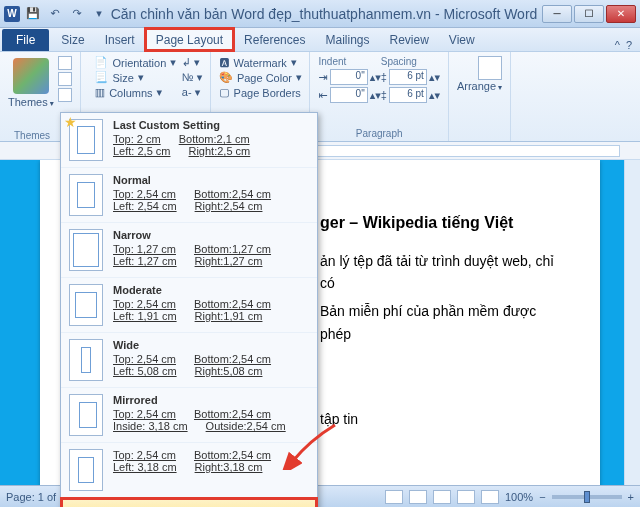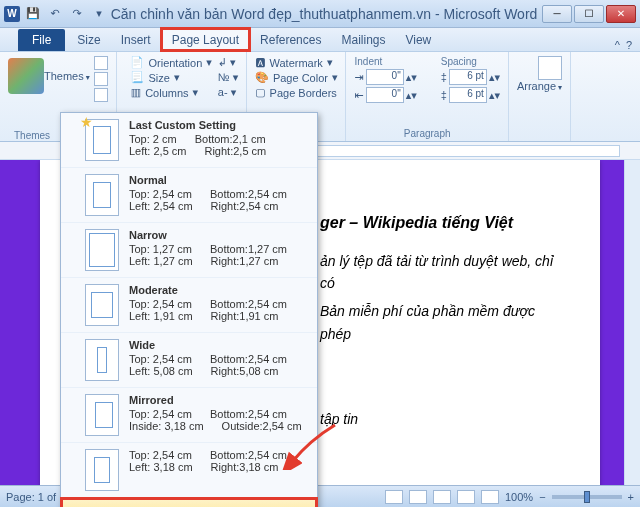--- a/index.html
+++ b/index.html
@@ -9,75 +9,75 @@
 .titlebar { height: 28px; background: linear-gradient(#d9e7f8,#bcd4ef); display: flex; align-items: center; padding: 0 4px; border-bottom: 1px solid #9fb8d6; }
 .word-icon { width: 16px; height: 16px; background: #2b579a; border-radius: 2px; display: flex; align-items: center; justify-content: center; color: #fff; font-size: 10px; font-weight: bold; margin-right: 4px; }
 .qat { display: flex; gap: 4px; }
 .qat-btn { width: 18px; height: 18px; display: flex; align-items: center; justify-content: center; font-size: 11px; color: #3b5a82; }
 .title-text { flex: 1; text-align: center; font-size: 14px; color: #3b5a82; }
 .win-controls { display: flex; }
 .win-btn { width: 30px; height: 18px; background: linear-gradient(#e8f0fb,#c9dbef); border: 1px solid #8aa7c9; display: flex; align-items: center; justify-content: center; font-size: 10px; margin-left: 2px; border-radius: 2px; }
 .win-close { background: linear-gradient(#e27f7f,#c73b3b); color: #fff; border-color: #9a2b2b; }
 
 
-.tabs { height: 24px; background: linear-gradient(#e9f1fb,#d6e5f6); display: flex; align-items: flex-end; padding-left: 18px; border-bottom: 1px solid #b8cfe8; }
+.tabs { height: 24px; background: linear-gradient(#e9f1fb,#d6e5f6); display: flex; align-items: flex-end; padding-left: 2px; border-bottom: 1px solid #b8cfe8; }
 .file-tab { background: #1e4e8c; color: #fff; padding: 4px 14px; font-size: 12px; border-radius: 2px 2px 0 0; margin-right: 2px; }
 .tab { padding: 4px 10px; font-size: 12px; color: #3b5a82; cursor: pointer; }
 .tab.active { background: #f4f8fd; border: 1px solid #b8cfe8; border-bottom: none; }
 .tab.highlight { outline: 3px solid #e23b2e; outline-offset: -2px; }
 .help-icons { margin-left: auto; display: flex; gap: 6px; padding-right: 8px; font-size: 11px; color: #3b5a82; }
 
 
 .ribbon { height: 90px; background: linear-gradient(#f4f8fd,#e2edf9); border-bottom: 1px solid #a9c3e0; display: flex; }
 .group { border-right: 1px solid #c9dbef; padding: 4px 8px 2px; display: flex; flex-direction: column; }
 .group-label { font-size: 10px; color: #5a7aa0; text-align: center; margin-top: auto; padding-top: 2px; }
 .themes-icon { width: 36px; height: 36px; background: linear-gradient(135deg,#e27f4f,#6fb36f,#5f8fcf); border-radius: 4px; margin: 2px auto; }
 .themes-col { display: flex; flex-direction: column; gap: 2px; margin-left: 4px; }
 .tiny-btn { width: 14px; height: 14px; border: 1px solid #9fb8d6; background: #fff; }
 .margins-btn { display: flex; flex-direction: column; align-items: center; padding: 2px 6px; background: linear-gradient(#fef3c8,#fde28a); border: 1px solid #d9a93f; border-radius: 3px; outline: 3px solid #e23b2e; outline-offset: 0; }
 .margins-icon { width: 28px; height: 28px; background: #fff; border: 1px solid #9fb8d6; position: relative; }
 .margins-icon::before { content: ""; position: absolute; inset: 4px; border: 1px solid #5f8fcf; }
 .setup-col { display: flex; flex-direction: column; gap: 2px; margin-left: 6px; font-size: 11px; color: #3b5a82; }
 .setup-item { display: flex; align-items: center; gap: 4px; white-space: nowrap; }
 .bg-col { display: flex; flex-direction: column; gap: 2px; font-size: 11px; color: #3b5a82; }
-.indent-spacing { display: flex; gap: 24px; font-size: 11px; color: #3b5a82; }
+.indent-spacing { display: flex; gap: 0; font-size: 11px; color: #3b5a82; }
 .is-col { display: flex; flex-direction: column; gap: 2px; }
 .is-label { font-size: 10px; color: #5a7aa0; }
 .spinner { display: flex; align-items: center; gap: 2px; }
 .spin-input { width: 38px; height: 16px; border: 1px solid #9fb8d6; background: #fff; font-size: 10px; padding: 0 2px; text-align: right; }
 .arrange-icon { width: 24px; height: 24px; background: #fff; border: 1px solid #9fb8d6; }
 
 
 .ruler { height: 18px; background: #f0f4fa; border-bottom: 1px solid #c9dbef; position: relative; }
 .ruler-inner { position: absolute; left: 310px; right: 20px; top: 3px; height: 12px; background: #fff; border: 1px solid #b8cfe8; }
 
 
-.doc-area { position: absolute; top: 160px; left: 0; right: 0; bottom: 22px; background: #6d28d9; overflow: hidden; font-style: italic; }
+.doc-area { position: absolute; top: 160px; left: 0; right: 0; bottom: 22px; background: #0ea5e9; overflow: hidden; }
 .page { position: absolute; left: 40px; top: 0; width: 560px; min-height: 400px; background: #fff; box-shadow: 0 1px 4px rgba(0,0,0,.3); padding: 50px 30px 20px 280px; font-family: "Times New Roman", serif; font-size: 14px; line-height: 1.6; color: #000; }
 .page h2 { font-size: 16px; font-weight: bold; margin-bottom: 14px; }
 .page p { margin-bottom: 6px; }
 .vscroll { position: absolute; right: 0; top: 160px; bottom: 22px; width: 16px; background: #e2edf9; border-left: 1px solid #c9dbef; }
 
 
 .margins-dropdown { position: absolute; left: 60px; top: 112px; width: 258px; background: #f6f9fd; border: 1px solid #9fb8d6; box-shadow: 2px 2px 6px rgba(0,0,0,.3); z-index: 100; }
-.preset { display: flex; padding: 6px 24px; border-bottom: 1px solid #e8f0f9; cursor: pointer; }
+.preset { display: flex; padding: 6px 8px; border-bottom: 1px solid #e8f0f9; cursor: pointer; }
 .preset-icon { width: 34px; height: 42px; background: #fff; border: 1px solid #9fb8d6; margin-right: 10px; position: relative; flex-shrink: 0; }
 .preset-icon::before { content: ""; position: absolute; border: 1px solid #6f9fd6; }
 .pi-last::before { inset: 6px 7px; }
 .pi-normal::before { inset: 7px; }
 .pi-narrow::before { inset: 3px; }
 .pi-moderate::before { inset: 7px 5px; }
 .pi-wide::before { inset: 7px 11px; }
 .pi-mirrored::before { inset: 7px 5px 7px 9px; }
 .pi-office::before { inset: 7px 8px; }
 .preset-icon.star::after { content: "★"; position: absolute; top: -6px; left: -6px; color: #f0c040; font-size: 14px; }
 .preset-text { font-size: 11px; color: #333; }
 .preset-name { font-weight: bold; margin-bottom: 2px; }
 .preset-vals { display: flex; gap: 18px; }
-.preset-vals span { white-space: nowrap; }
+.preset-vals span { white-space: nowrap; text-decoration: underline; }
 .custom-margins { padding: 8px 28px; font-size: 11px; background: linear-gradient(#fef3c8,#fde28a); border: 1px solid #d9a93f; outline: 3px solid #e23b2e; outline-offset: -2px; cursor: pointer; }
 
 
 .arrow { position: absolute; left: 280px; top: 420px; width: 60px; height: 50px; z-index: 200; pointer-events: none; }
 .arrow svg { width: 100%; height: 100%; }
 
 
 .statusbar { position: absolute; bottom: 0; left: 0; right: 0; height: 22px; background: linear-gradient(#d9e7f8,#bcd4ef); border-top: 1px solid #9fb8d6; display: flex; align-items: center; font-size: 11px; color: #3b5a82; padding: 0 6px; }
 .status-left { display: flex; gap: 10px; }
 .status-right { margin-left: auto; display: flex; align-items: center; gap: 6px; }
@@ -105,30 +105,31 @@
   </div>
 </div>
 
 <div class="tabs">
   <div class="file-tab">File</div>
   <div class="tab">Size</div>
   <div class="tab">Insert</div>
   <div class="tab active highlight">Page Layout</div>
   <div class="tab">References</div>
   <div class="tab">Mailings</div>
+  <div class="tab">Review</div>
   <div class="tab">View</div>
   <div class="help-icons">
     <span>^</span>
     <span>?</span>
   </div>
 </div>
 
 <div class="ribbon">
   <div class="group" style="flex-direction:row;align-items:flex-start">
-    <div style="display:flex;flex-direction:row;align-items:center">
+    <div style="display:flex;flex-direction:column;align-items:center">
       <div class="themes-icon"></div>
       <div style="font-size:11px;color:#3b5a82"><span>Themes</span><span class="drop-arrow">▾</span></div>
     </div>
     <div class="themes-col">
       <div class="tiny-btn"></div>
       <div class="tiny-btn"></div>
       <div class="tiny-btn"></div>
     </div>
     <div class="group-label" style="position:absolute;top:128px;left:14px">Themes</div>
   </div>

